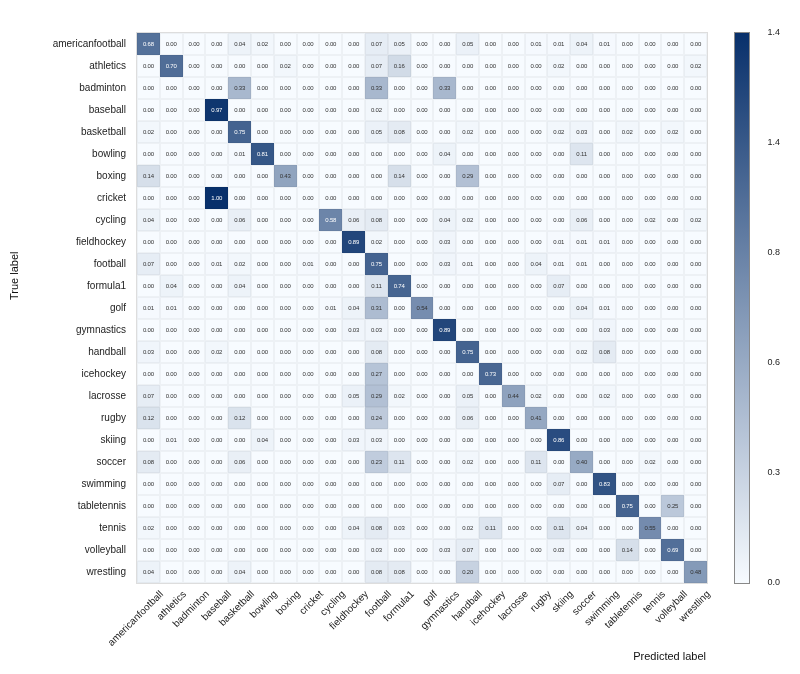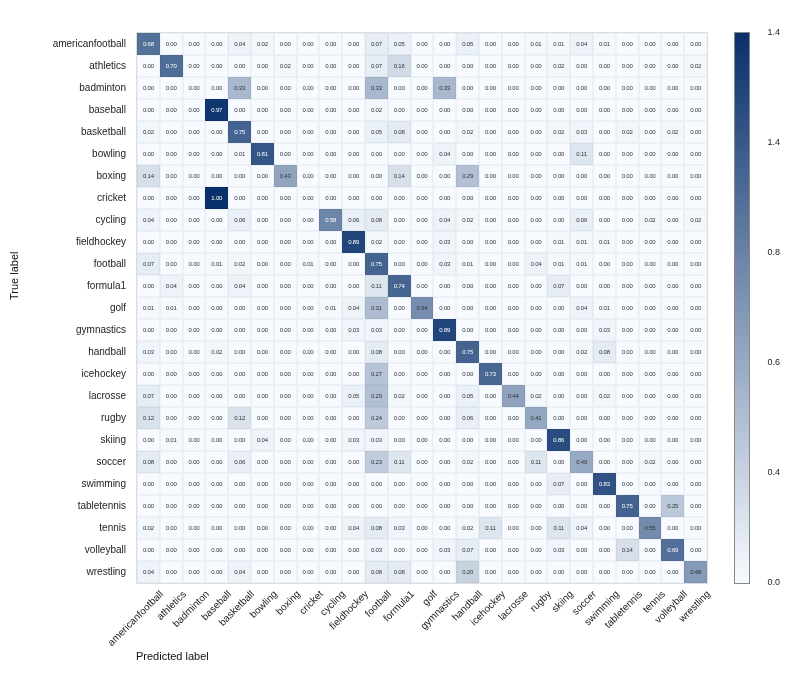--- a/index.html
+++ b/index.html
@@ -7,21 +7,21 @@
 .title{position:absolute;top:8px;left:0;width:720px;text-align:center;font-size:13px;color:#222;}
 .grid{position:absolute;top:32px;left:136px;width:570px;height:550px;display:grid;grid-template-columns:repeat(25,1fr);grid-template-rows:repeat(25,1fr);border:0.5px solid #ddd;}
 .cell{font-size:6px;line-height:1;display:flex;align-items:center;justify-content:center;color:#333;border:0.15px solid rgba(0,0,0,0.04);white-space:nowrap;letter-spacing:-0.2px;}
 .cell.ondark{color:#fff;}
 .ylabels{position:absolute;top:32px;left:0;width:132px;height:550px;display:grid;grid-template-rows:repeat(25,1fr);}
 .ylabels div{font-size:10px;color:#222;text-align:right;padding-right:6px;display:flex;align-items:center;justify-content:flex-end;}
 .xlabels{position:absolute;top:584px;left:136px;width:570px;height:70px;display:grid;grid-template-columns:repeat(25,1fr);}
 .xlabels div{font-size:10px;color:#222;transform:rotate(-45deg);transform-origin:top right;text-align:right;white-space:nowrap;position:relative;}
 .xlabels div span{position:absolute;right:4px;top:2px;}
 .ylabel-title{position:absolute;left:8px;top:300px;transform:rotate(-90deg);transform-origin:left top;font-size:11px;color:#111;}
-.xlabel-title{position:absolute;left:136px;width:570px;top:650px;text-align:left;font-size:11px;color:#111;}
+.xlabel-title{position:absolute;left:136px;width:570px;top:650px;text-align:right;font-size:11px;color:#111;}
 .cbar{position:absolute;top:32px;right:50px;width:14px;height:550px;border:0.5px solid #888;}
 .cbar-ticks{position:absolute;top:32px;right:20px;width:26px;height:550px;}
 .cbar-ticks div{position:absolute;right:0;font-size:9px;color:#222;transform:translateY(-50%);}
 </style>
 </head>
 <body>
 <div class="chart-wrap">
   <div class="ylabel-title">True label</div>
   <div class="xlabel-title">Predicted label</div>
   <div class="ylabels" id="ylabels">
@@ -751,19 +751,19 @@
       <div>
         <span>volleyball</span>
       </div>
       <div>
         <span>wrestling</span>
       </div>
     </div>
   <div class="cbar" id="cbar" style="background: linear-gradient(to top, rgb(247, 251, 255) 0%, rgb(187, 200, 218) 25%, rgb(128, 150, 181) 50%, rgb(68, 99, 144) 75%, rgb(8, 48, 107) 100%);"></div>
   <div class="cbar-ticks" id="cbarticks">
       <div style="top: 100%;">0.0</div>
-      <div style="top: 80%;">0.4</div>
+      <div style="top: 80%;">0.3</div>
       <div style="top: 60%;">0.6</div>
       <div style="top: 40%;">0.8</div>
       <div style="top: 20%;">1.4</div>
       <div style="top: 0%;">1.4</div>
     </div>
 </div>
 
 </body></html>

